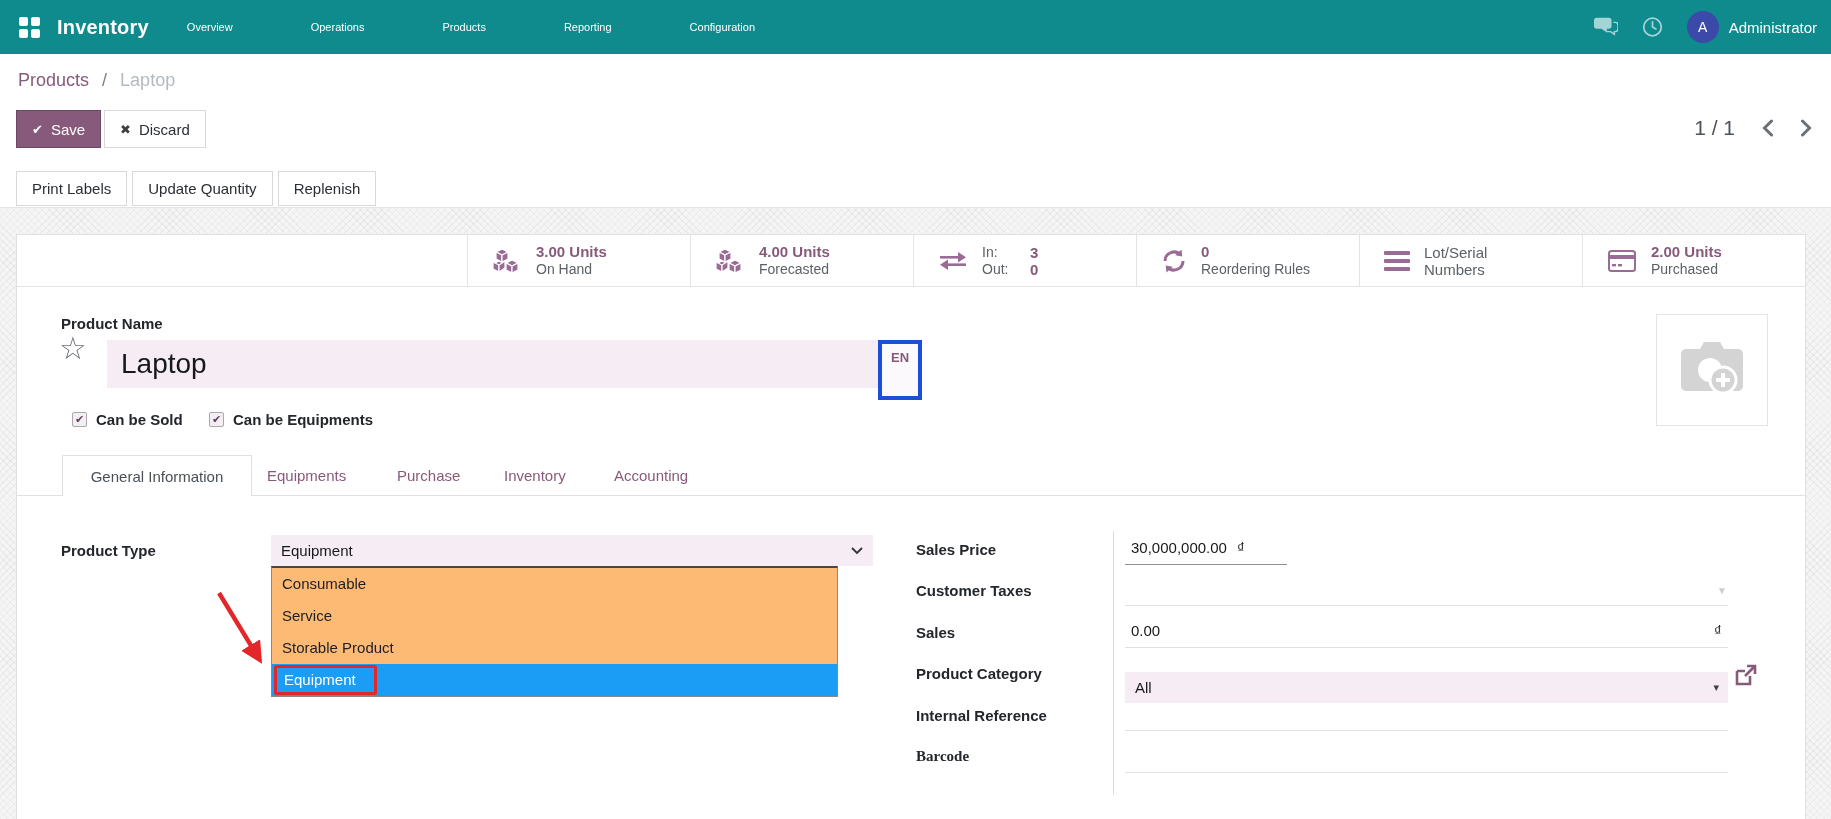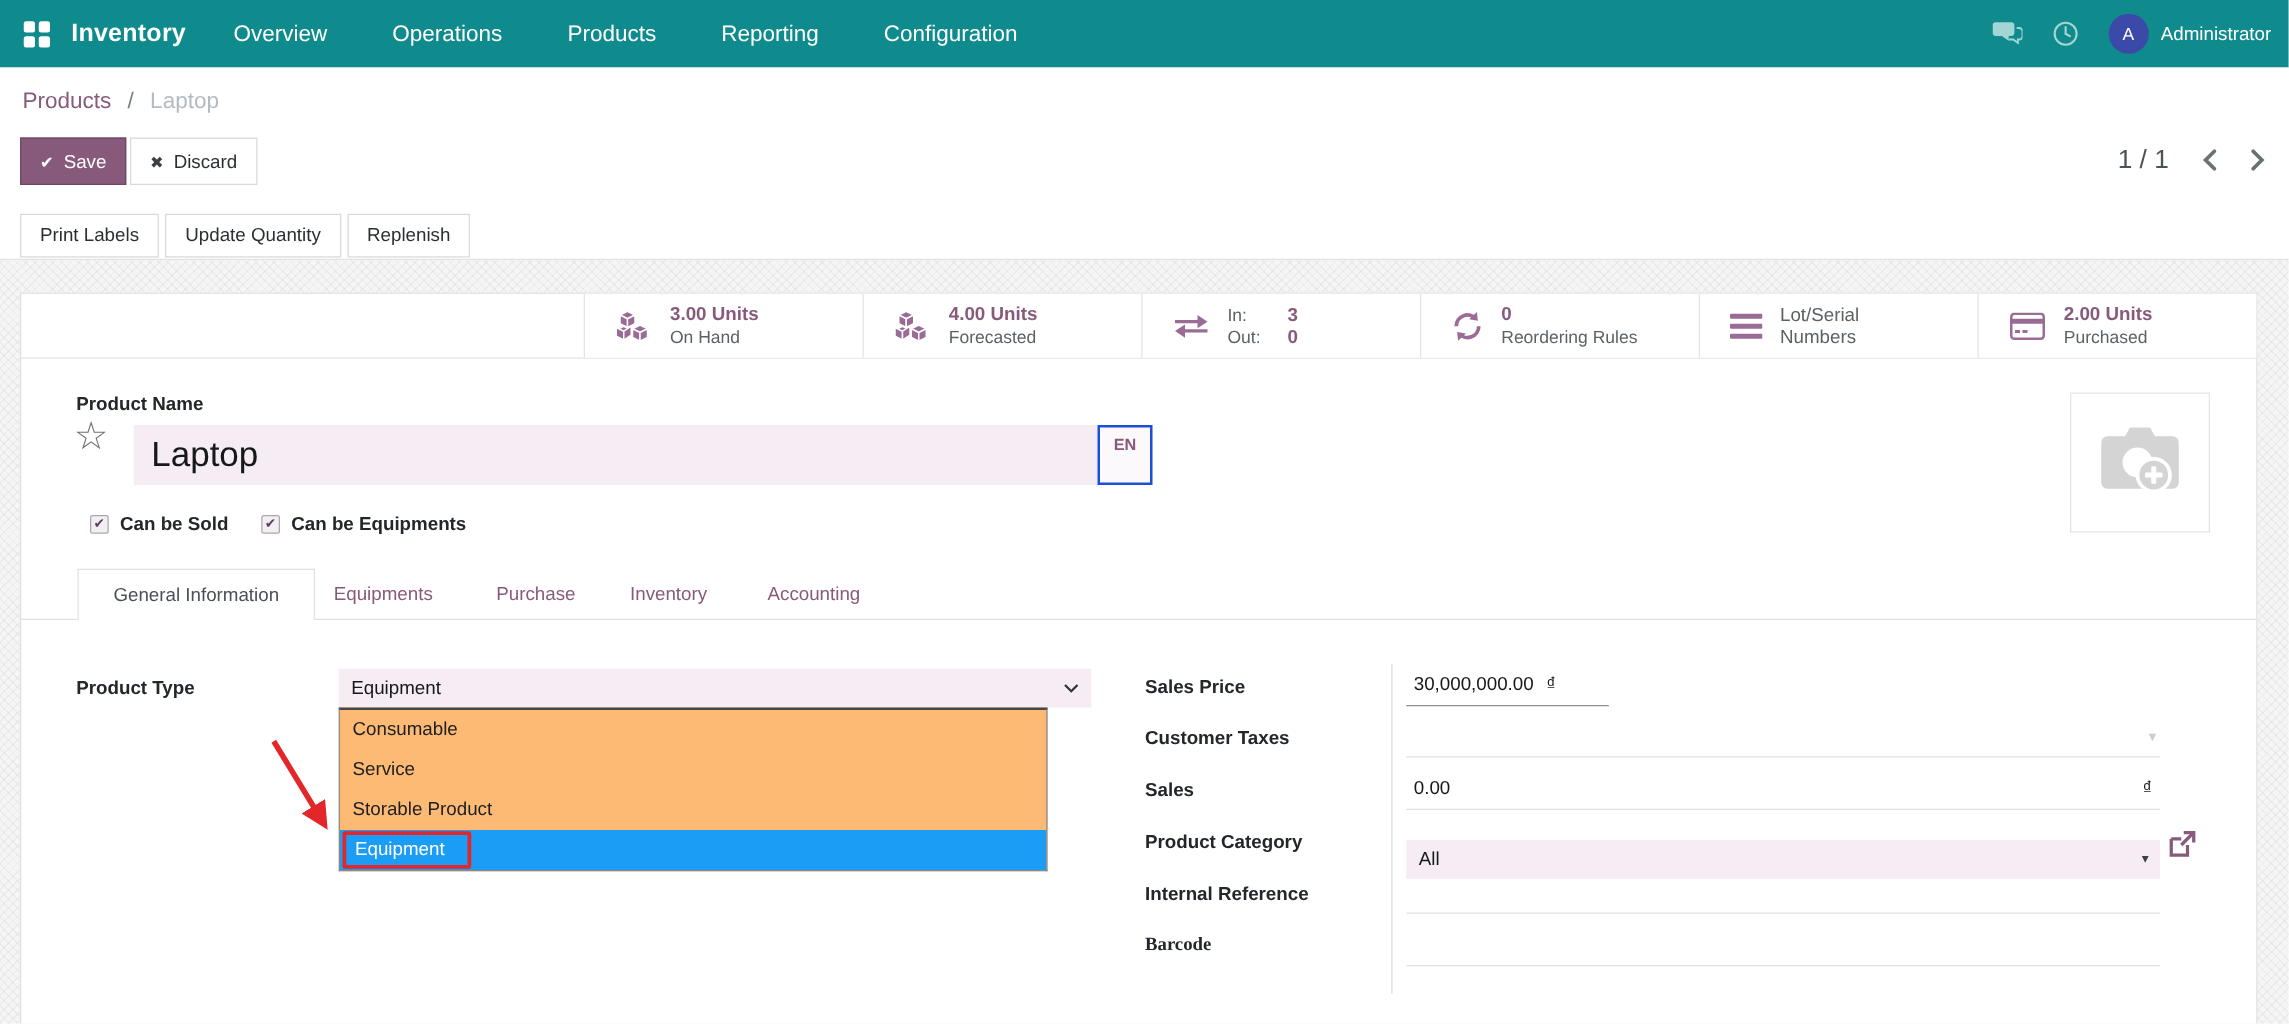--- a/index.html
+++ b/index.html
@@ -3,21 +3,21 @@
 <meta charset="utf-8">
 <style>
   * { box-sizing: border-box; margin: 0; padding: 0; }
   html,body { width:1831px; height:819px; overflow:hidden; font-family:"Liberation Sans",sans-serif; background:#fff; position:relative; }
 
   
   .navbar { position:absolute; top:0; left:0; width:1831px; height:54px; background:#0f8b8d; display:flex; align-items:center; color:#fff; }
   .apps-icon { margin-left:19px; width:21px; height:21px; display:grid; grid-template-columns:1fr 1fr; grid-template-rows:1fr 1fr; gap:3px; cursor:pointer; }
   .apps-icon div { background:#fff; border-radius:2px; }
   .app-name { font-size:20px; font-weight:bold; margin-left:17px; letter-spacing:.2px; }
-  .nav-items { display:flex; margin-left:38px; gap:52px; font-size:18px; }
+  .nav-items { display:flex; margin-left:38px; gap:78px; font-size:11px; }
   .nav-items span { cursor:pointer; }
   .nav-right { margin-left:auto; display:flex; align-items:center; }
   .nav-icon { width:24px; height:22px; margin-right:24px; cursor:pointer; opacity:.85; }
   .avatar { width:32px; height:32px; border-radius:50%; background:#3b4aa8; color:#fff; font-size:14px; display:flex; align-items:center; justify-content:center; margin-right:10px; cursor:pointer; }
   .user-name { font-size:15px; margin-right:14px; cursor:pointer; }
 
   
   .control { position:absolute; top:54px; left:0; width:1831px; height:154px; background:#fff; border-bottom:1px solid #e3e3e3; }
   .breadcrumb { position:absolute; left:18px; top:16px; font-size:18px; }
   .bc-parent { color:#875a7b; cursor:pointer; }
@@ -47,21 +47,21 @@
   .sval { font-size:15px; font-weight:bold; color:#875a7b; line-height:18px; }
   .slab { font-size:14px; color:#5b6166; line-height:17px; }
   .io-grid { display:grid; grid-template-columns:34px auto; column-gap:14px; }
   .io-lab { font-size:14px; color:#5b6166; line-height:17px; }
   .io-val { font-size:15px; font-weight:bold; color:#875a7b; line-height:17px; }
 
   
   .fld-label { position:absolute; font-size:15px; font-weight:bold; color:#23272b; }
   .star-icon { position:absolute; left:42px; top:98px; font-size:31px; color:#6d7175; cursor:pointer; line-height:1; }
   .name-input { position:absolute; left:90px; top:105px; width:771px; height:48px; background:#f6ecf4; font-size:28px; color:#16181a; line-height:48px; padding-left:14px; cursor:text; }
-  .lang-badge { position:absolute; left:861px; top:105px; width:44px; height:48px; background:#fcf9fc; border:2px solid #1d4ed8; color:#875a7b; font-size:13px; font-weight:bold; text-align:center; padding-top:6px; cursor:pointer; }
+  .lang-badge { position:absolute; left:861px; top:105px; width:44px; height:60px; background:#fcf9fc; border:4px solid #1d4ed8; color:#875a7b; font-size:13px; font-weight:bold; text-align:center; padding-top:6px; cursor:pointer; }
   .cb-row { position:absolute; top:176px; display:flex; align-items:center; cursor:pointer; }
   .cb-box { width:15px; height:15px; border:1px solid #ada7ad; background:#f2eef2; border-radius:2px; font-size:11px; line-height:13px; text-align:center; color:#5e3d5e; margin-right:9px; }
   .cb-label { font-size:15px; font-weight:bold; color:#23272b; }
 
   
   .tabs { position:absolute; top:220px; left:0; right:0; height:41px; border-bottom:1px solid #dee2e6; }
   .tab-active { position:absolute; left:45px; top:0; width:190px; height:41px; background:#fff; border:1px solid #dee2e6; border-bottom:none; display:flex; align-items:center; justify-content:center; font-size:15px; color:#495057; cursor:pointer; z-index:2; }
   .tab { position:absolute; top:0; height:41px; line-height:41px; font-size:15px; color:#875a7b; cursor:pointer; }
 
   

